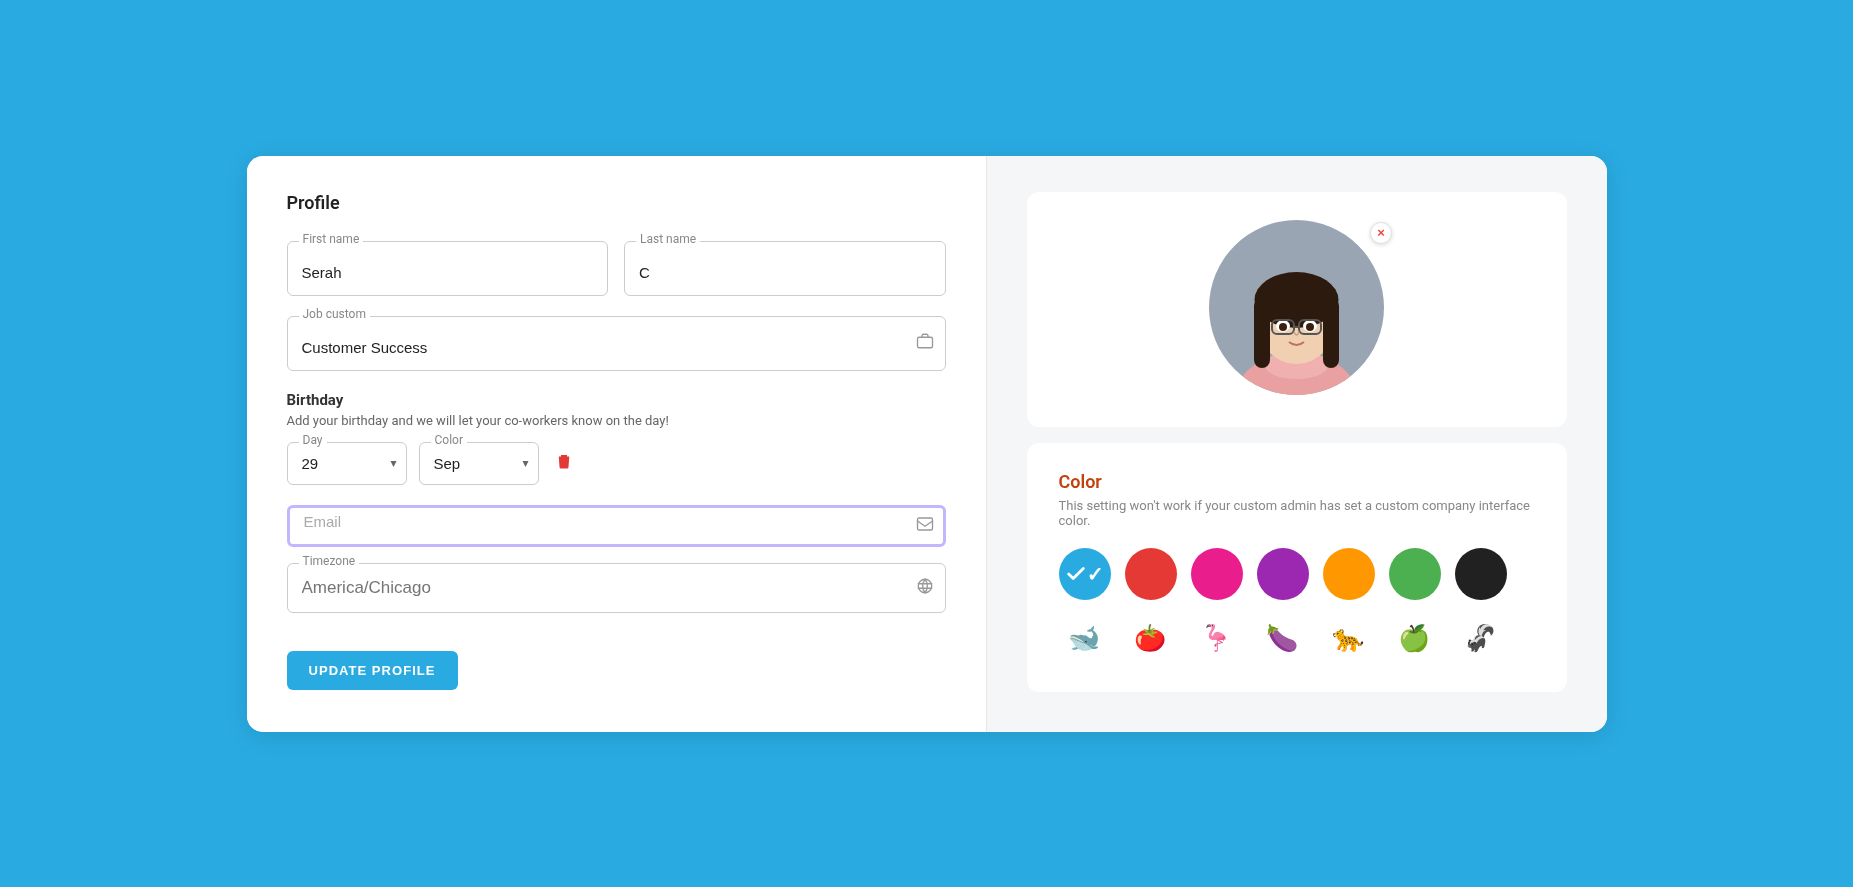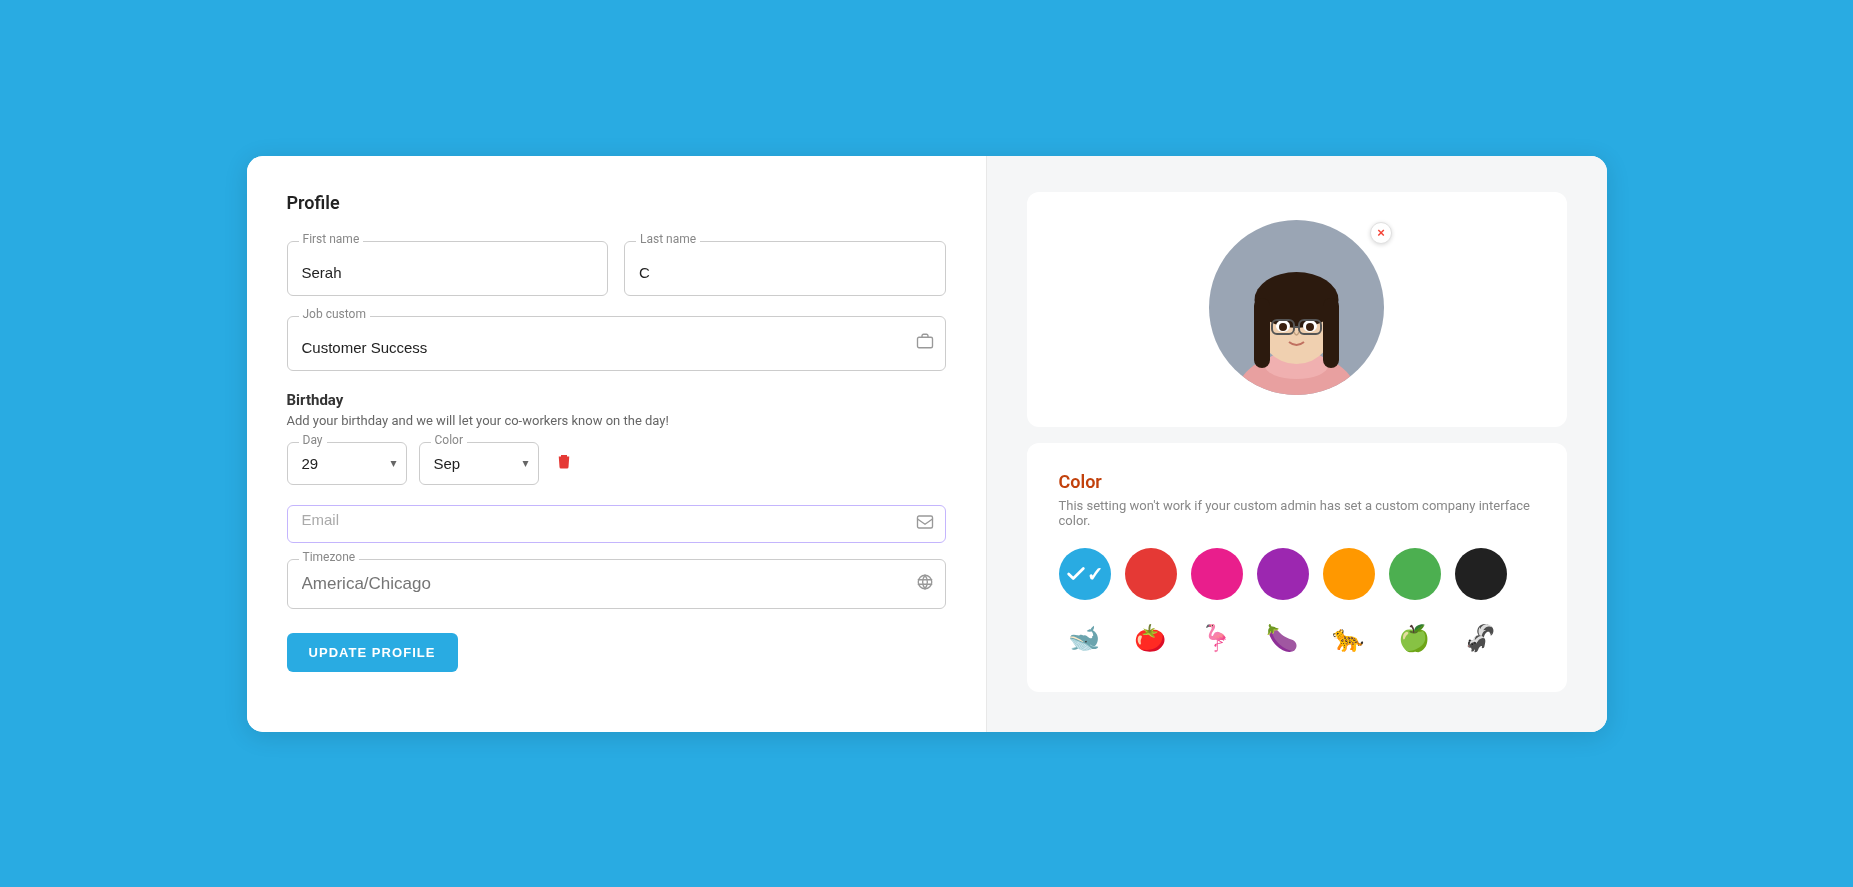--- a/index.html
+++ b/index.html
@@ -142,34 +142,34 @@
       color: #e53935;
       font-size: 18px;
       padding: 4px;
     }
     .email-field-group {
       position: relative;
       margin-bottom: 16px;
     }
     .email-field-group input {
       width: 100%;
-      border: 1px solid #c4b5fd;
+      border: 3px solid #c4b5fd;
       border-radius: 6px;
       padding: 5px 40px 14px 14px;
       font-size: 15px;
       color: #222;
       background: #fff;
       outline: none;
     }
     .email-field-group input::placeholder {
       color: #aaa;
     }
     .timezone-field-group {
       position: relative;
-      margin-bottom: 24px;
+      margin-bottom: 38px;
       text-decoration: underline;
     }
     .timezone-field-group label {
       position: absolute;
       top: -9px;
       left: 12px;
       background: #fff;
       padding: 0 4px;
       font-size: 12px;
       color: #888;

